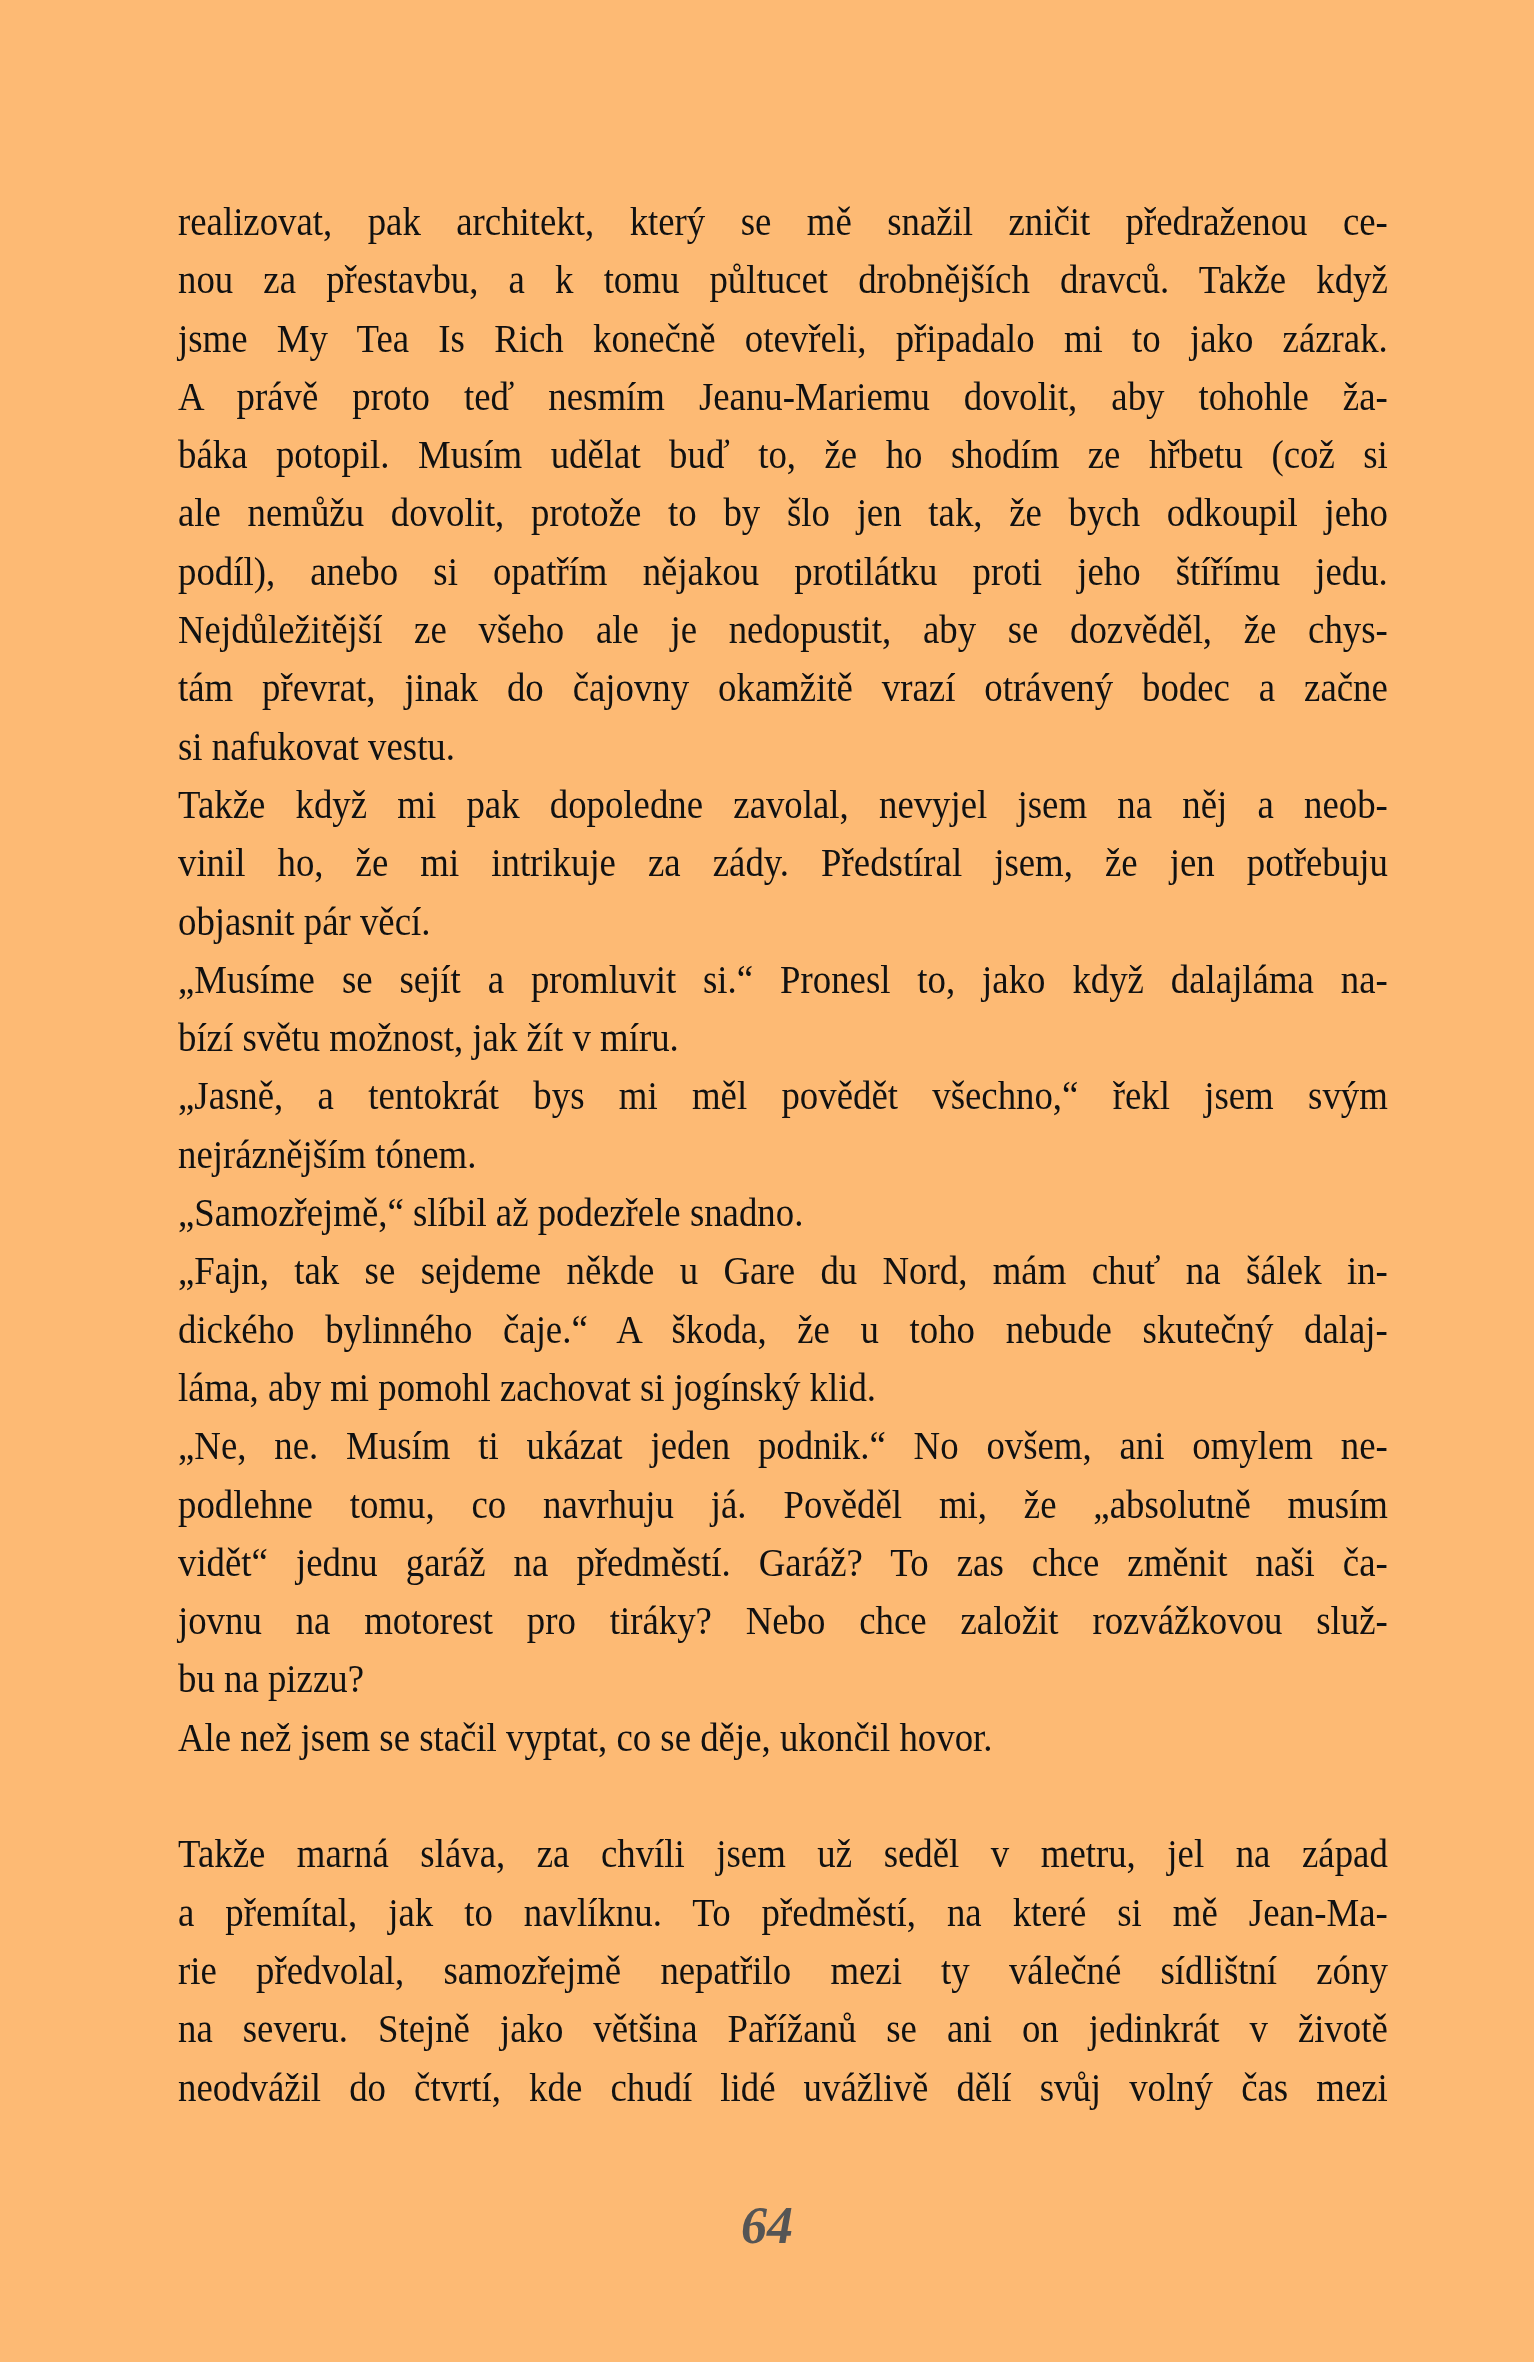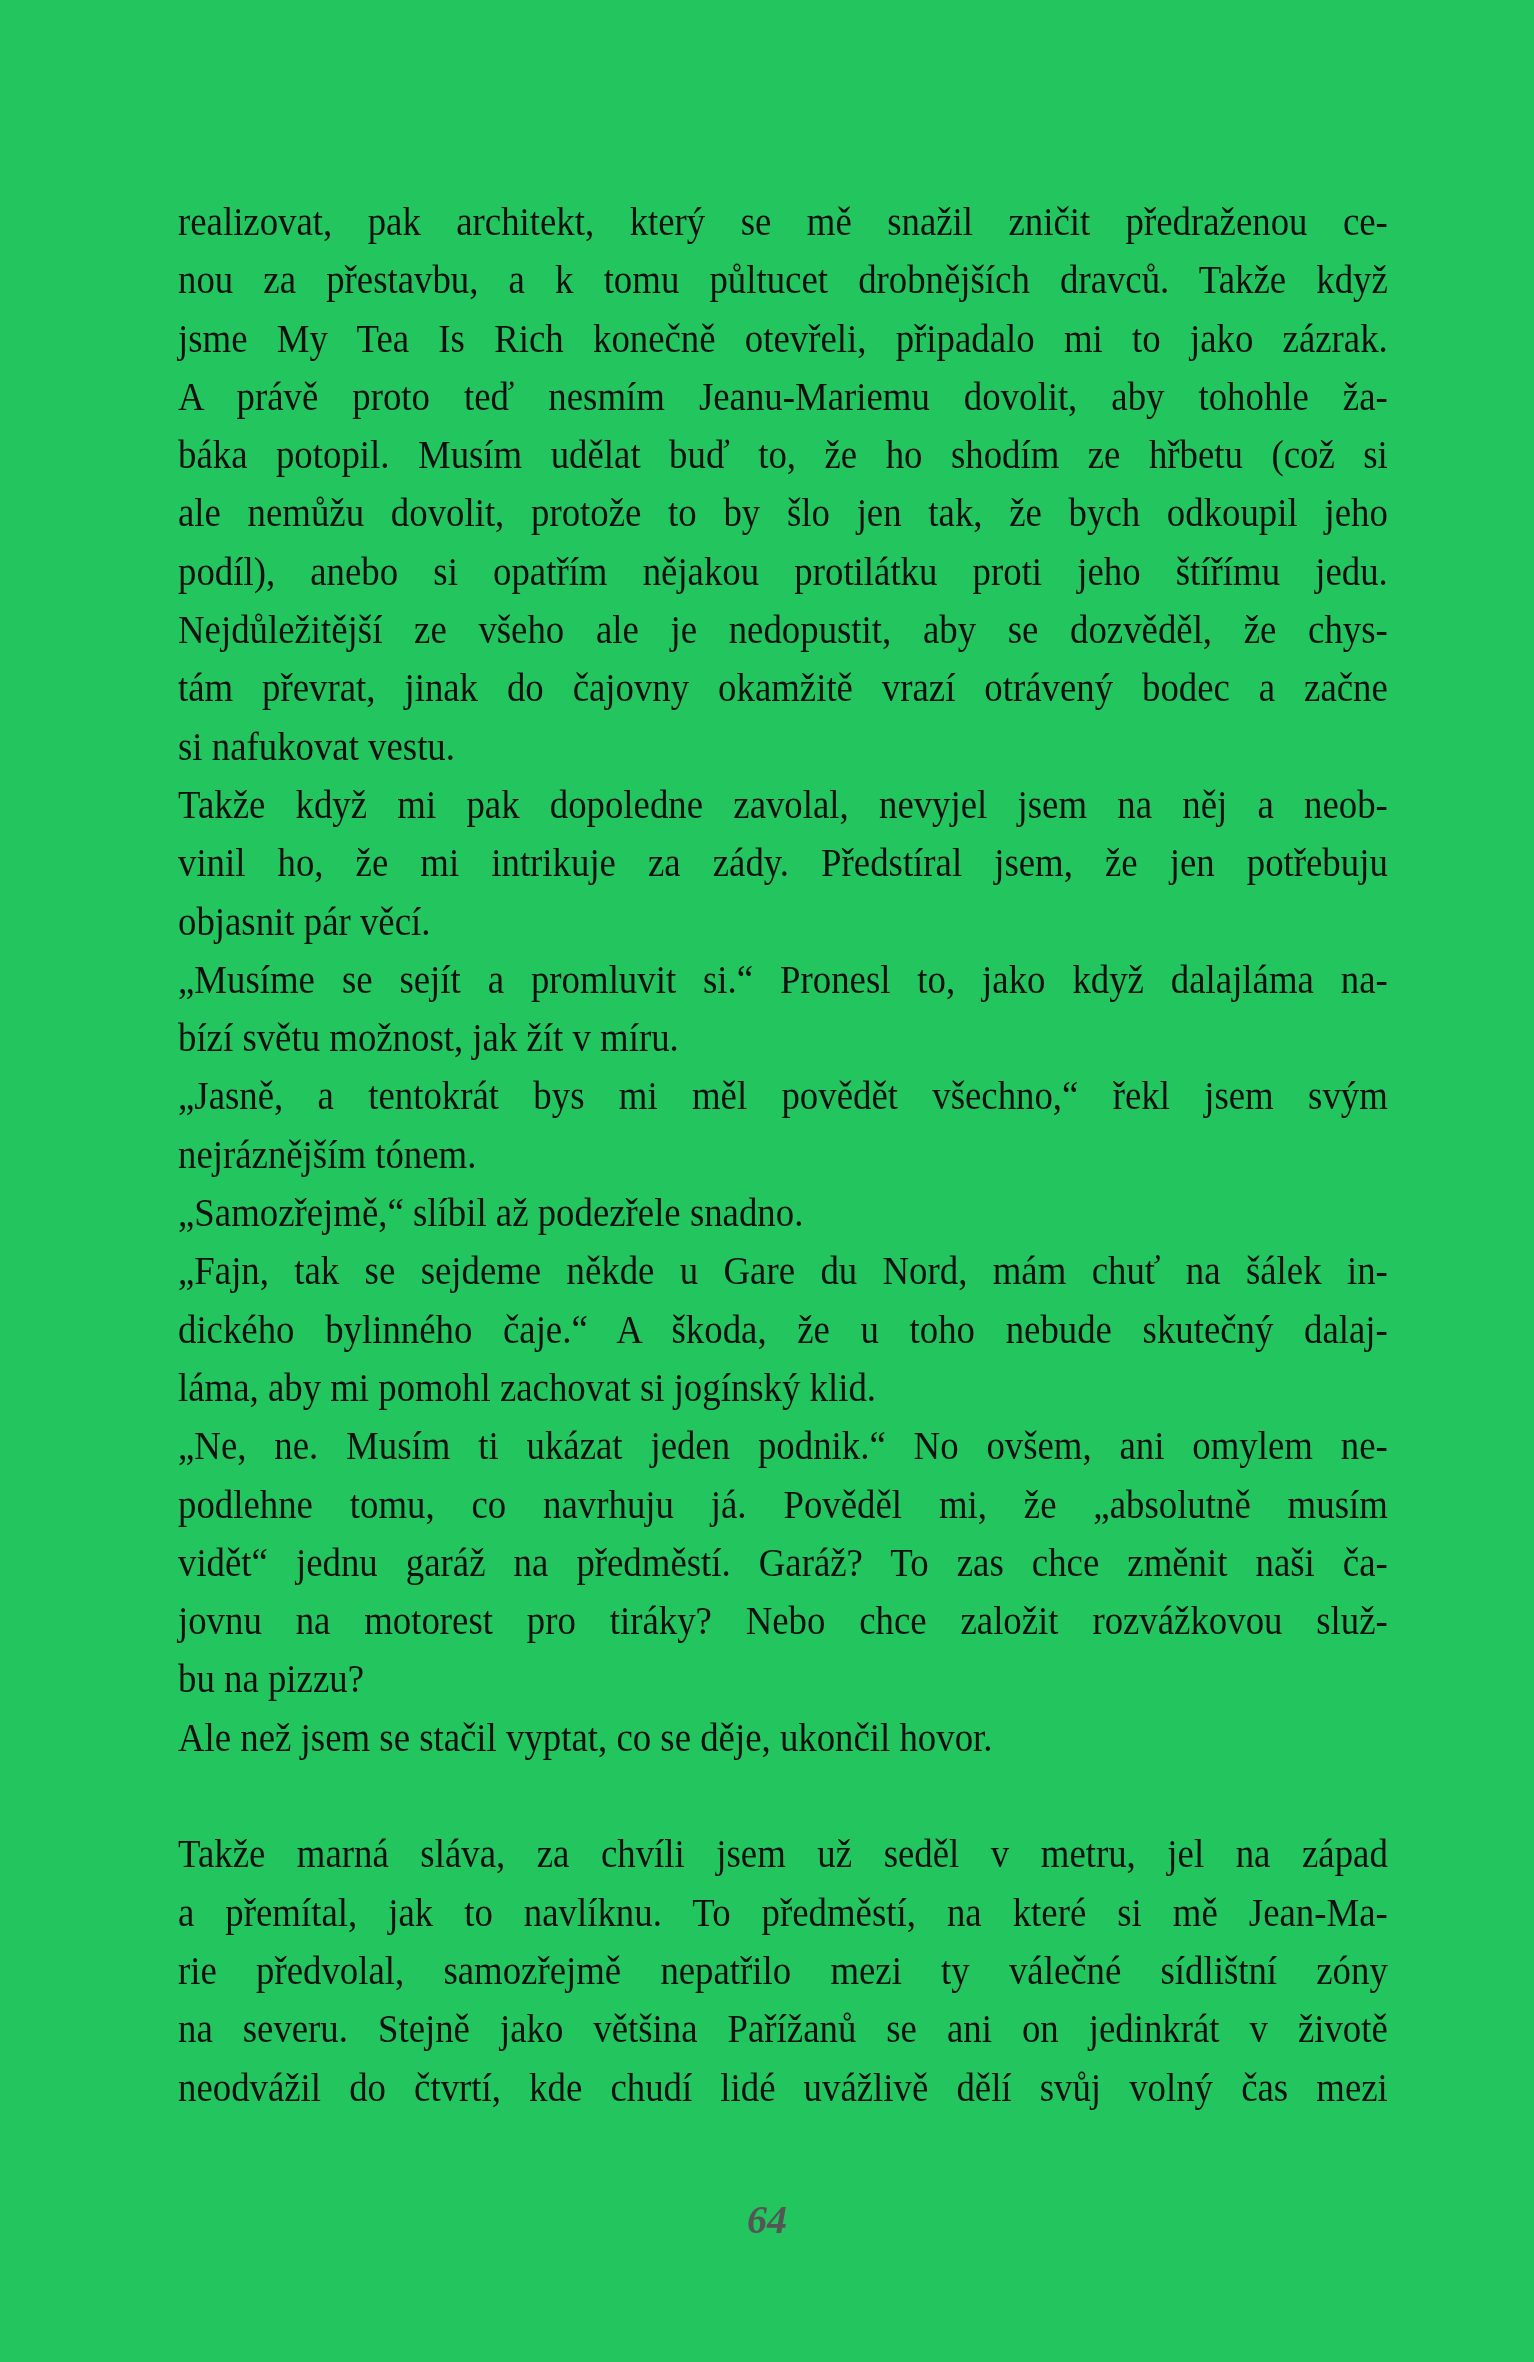--- a/index.html
+++ b/index.html
@@ -11,21 +11,21 @@
     width: 1534px;
     height: 2362px;
     position: relative;
     overflow: hidden;
   }
   .page {
     position: absolute;
     left: 0; top: 0;
     width: 1534px;
     height: 2362px;
-    background: #22c55e;
+    background: #fdba74;
   }
   .text-block {
     position: absolute;
     left: 178px;
     top: 193px;
     width: 1315px;               
     transform: scaleX(0.92);
     transform-origin: 0 0;
     font-family: "Liberation Serif", "DejaVu Serif", serif;
     font-size: 40px;
@@ -49,21 +49,21 @@
   }
   .page-number {
     position: absolute;
     left: 0;
     width: 1534px;
     top: 2196px;
     text-align: center;
     font-family: "Liberation Serif", "DejaVu Serif", serif;
     font-style: italic;
     font-weight: bold;
-    font-size: 40px;
+    font-size: 52px;
     color: #555555;
   }
 </style>
 </head>
 <body>
 
 <div class="page">
   <div class="text-block">
     <span class="line">realizovat, pak architekt, který se mě snažil zničit předraženou ce-</span>
     <span class="line">nou za přestavbu, a k tomu půltucet drobnějších dravců. Takže když</span>

